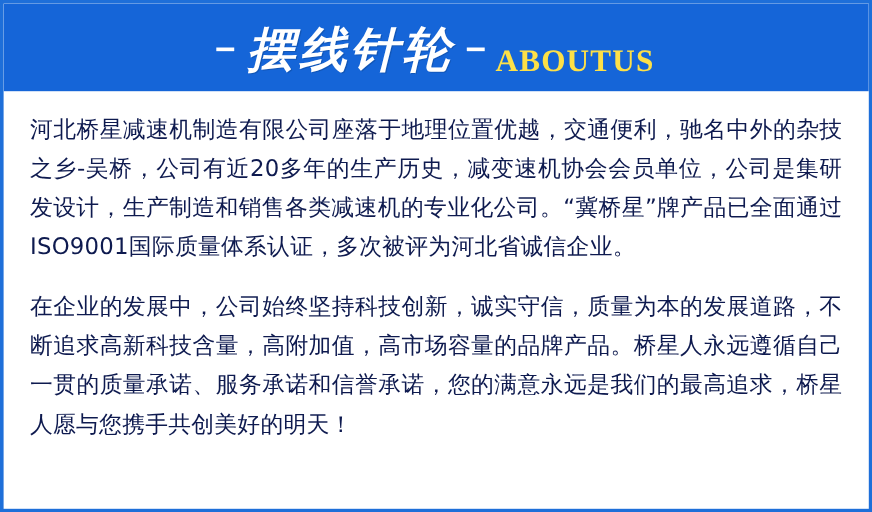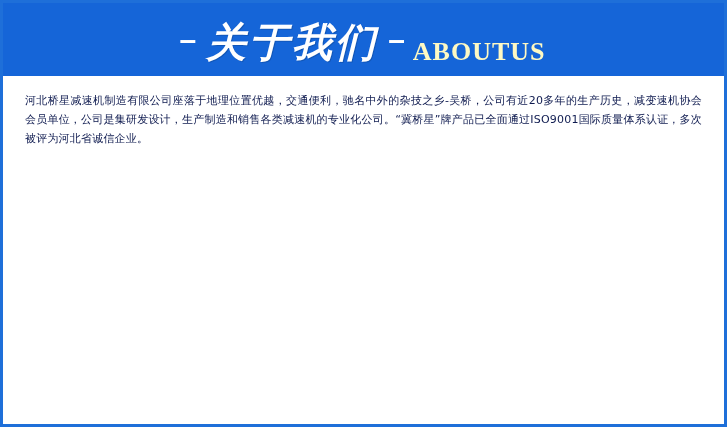--- a/index.html
+++ b/index.html
@@ -50,60 +50,61 @@
     color: #ffffff;
     font-family: "DejaVu Serif", serif;
     font-size: 40px;
     font-weight: bold;
     font-style: italic;
     letter-spacing: 3px;
     line-height: 1;
     text-shadow: 1px 1px 0 rgba(0,0,0,0.15);
   }
   .title-en {
-    color: #fef9c3;
+    color: #fde047;
     font-family: "Liberation Serif", serif;
     font-size: 26px;
     font-weight: bold;
     letter-spacing: 1px;
     line-height: 1;
     position: relative;
     top: 4px;
     left: -2px;
   }
   .body-area {
     padding: 16px 22px 10px 22px;
   }
   .para {
     color: #0e1a4f;
     font-family: "DejaVu Sans", sans-serif;
-    font-size: 11px;
+    font-size: 19px;
     line-height: 1.72;
     text-align: justify;
     margin: 0 0 17px 0;
     letter-spacing: 0.2px;
   }
   .para:last-child {
     margin-bottom: 0;
   }
   .para-indent {
     text-indent: 0;
   }
 </style>
 </head>
 <body>
 
 <div class="page">
 
   <div class="header-band">
     <div class="header-inner">
       <span class="dash">–</span>
-      <span class="title-cn">关于我们</span>
+      <span class="title-cn">摆线针轮</span>
       <span class="dash">–</span>
       <span class="title-en">ABOUTUS</span>
     </div>
   </div>
 
   <div class="body-area">
     <p class="para para-indent">河北桥星减速机制造有限公司座落于地理位置优越，交通便利，驰名中外的杂技之乡-吴桥，公司有近20多年的生产历史，减变速机协会会员单位，公司是集研发设计，生产制造和销售各类减速机的专业化公司。“冀桥星”牌产品已全面通过ISO9001国际质量体系认证，多次被评为河北省诚信企业。</p>
+    <p class="para">在企业的发展中，公司始终坚持科技创新，诚实守信，质量为本的发展道路，不断追求高新科技含量，高附加值，高市场容量的品牌产品。桥星人永远遵循自己一贯的质量承诺、服务承诺和信誉承诺，您的满意永远是我们的最高追求，桥星人愿与您携手共创美好的明天！</p>
   </div>
 
 </div>
 
 </body></html>

